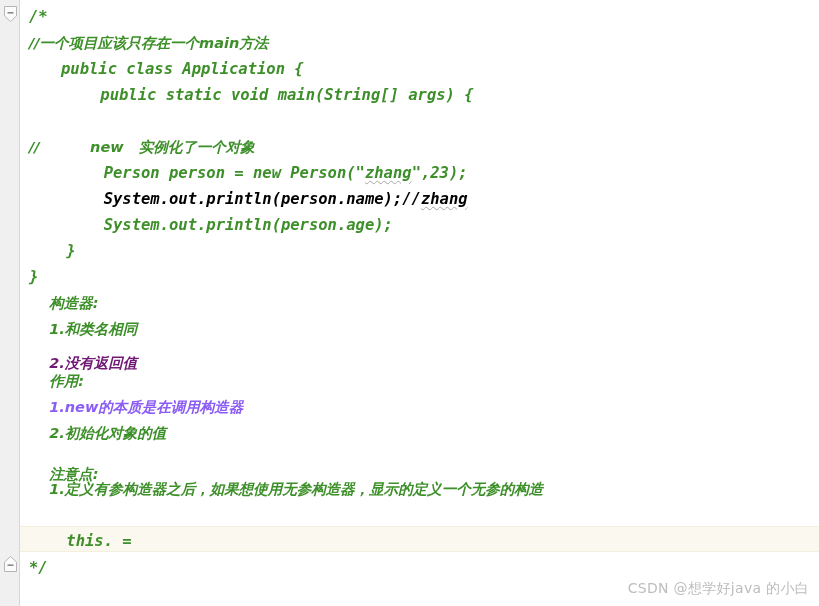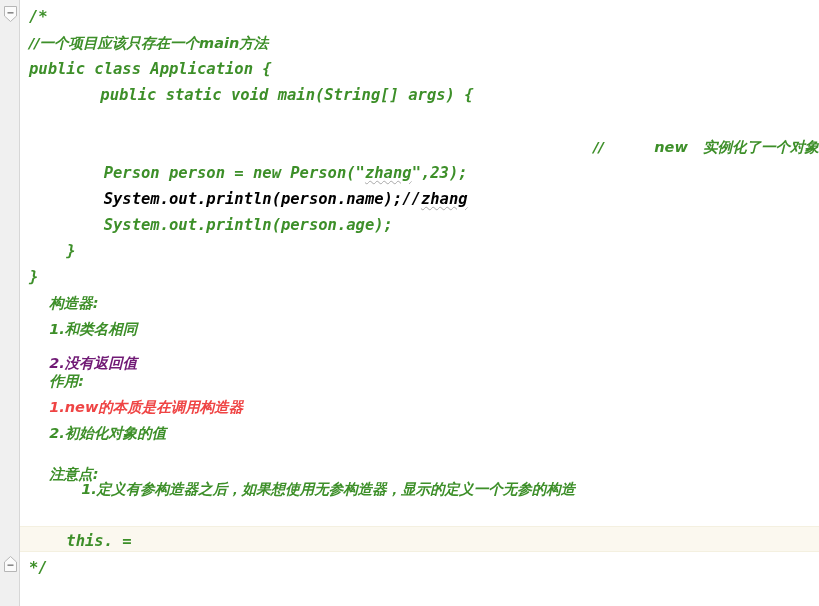--- a/index.html
+++ b/index.html
@@ -128,37 +128,38 @@
         <rect x="3.5" y="8.4" width="6" height="1.6" fill="#8a8a8a"></rect>
       </svg>
     </div>
   </div>
 
   <div class="code-surface">
     <div class="caret-line-highlight" id="caret-line" style="top: 526px; background: rgb(251, 248, 239);"></div>
     <div class="code-lines" id="code-lines">
         <div class="code-line" style="top: 4px; color: rgb(61, 143, 41);">/*</div>
         <div class="code-line cjk" style="top: 30px; color: rgb(61, 143, 41);">//一个项目应该只存在一个main方法</div>
-        <div class="code-line" style="top: 56px; color: rgb(61, 143, 41);">public class Application {</div>
+        <div class="code-line" style="top: 56px; color: rgb(61, 143, 41); margin-left: 32px;">public class Application {</div>
         <div class="code-line" style="top: 82px; color: rgb(61, 143, 41); padding-left: 43px;">    public static void main(String[] args) {</div>
         <div class="code-line" style="top: 108px; color: rgb(61, 143, 41);"></div>
-        <div class="code-line cjk" style="top: 134px; color: rgb(61, 143, 41); text-align: right;">//          new   实例化了一个对象</div>
+        <div class="code-line cjk" style="top: 134px; color: rgb(61, 143, 41);">//          new   实例化了一个对象</div>
         <div class="code-line" style="top: 160px; color: rgb(61, 143, 41);">        Person person = new Person("<span class="squiggle">zhang</span>",23);</div>
         <div class="code-line" style="top: 186px; color: #000000;">        System.out.println(person.name);//<span class="squiggle">zhang</span></div>
         <div class="code-line" style="top: 212px; color: rgb(61, 143, 41);">        System.out.println(person.age);</div>
         <div class="code-line" style="top: 238px; color: rgb(61, 143, 41);">    }</div>
         <div class="code-line" style="top: 264px; color: rgb(61, 143, 41);">}</div>
         <div class="code-line cjk" style="top: 290px; color: rgb(61, 143, 41);">    构造器:</div>
         <div class="code-line cjk" style="top: 316px; color: rgb(61, 143, 41);">    1.和类名相同</div>
         <div class="code-line cjk" style="top: 342px; color: #701a75; margin-top: 8px;">    2.没有返回值</div>
         <div class="code-line cjk" style="top: 368px; color: rgb(61, 143, 41);">    作用:</div>
-        <div class="code-line cjk" style="top: 394px; color: #ef4444;">    1.new的本质是在调用构造器</div>
+        <div class="code-line cjk" style="top: 394px; color: #8b5cf6;">    1.new的本质是在调用构造器</div>
         <div class="code-line cjk" style="top: 420px; color: rgb(61, 143, 41);">    2.初始化对象的值</div>
         <div class="code-line cjk" style="top: 450px; color: rgb(61, 143, 41); margin-top: 11px;">    注意点:</div>
-        <div class="code-line cjk" style="top: 476px; color: rgb(61, 143, 41); margin-left: 32px;">    1.定义有参构造器之后，如果想使用无参构造器，显示的定义一个无参的构造</div>
+        <div class="code-line cjk" style="top: 476px; color: rgb(61, 143, 41);">    1.定义有参构造器之后，如果想使用无参构造器，显示的定义一个无参的构造</div>
         <div class="code-line" style="top: 502px; color: rgb(61, 143, 41);"></div>
         <div class="code-line" style="top: 528px; color: rgb(61, 143, 41);">    this. =</div>
         <div class="code-line" style="top: 555px; color: rgb(61, 143, 41);">*/</div>
       </div>
 
+    <div class="watermark">CSDN @想学好java 的小白</div>
   </div>
 
 </div>
 
 </body></html>

